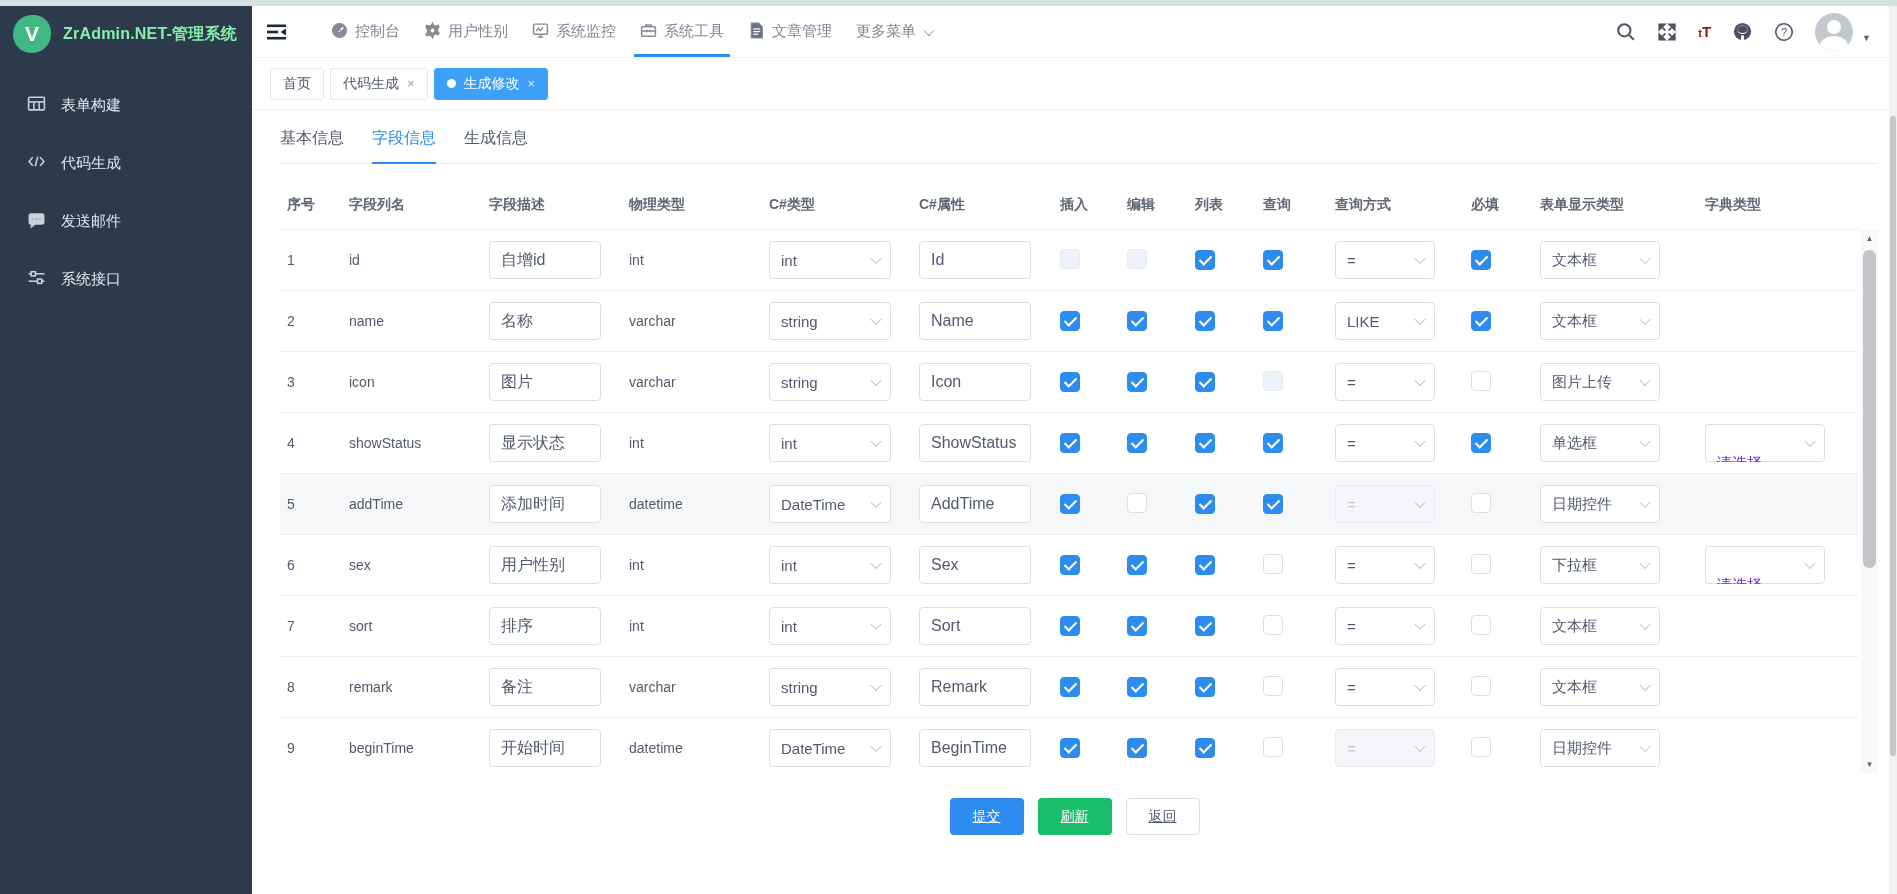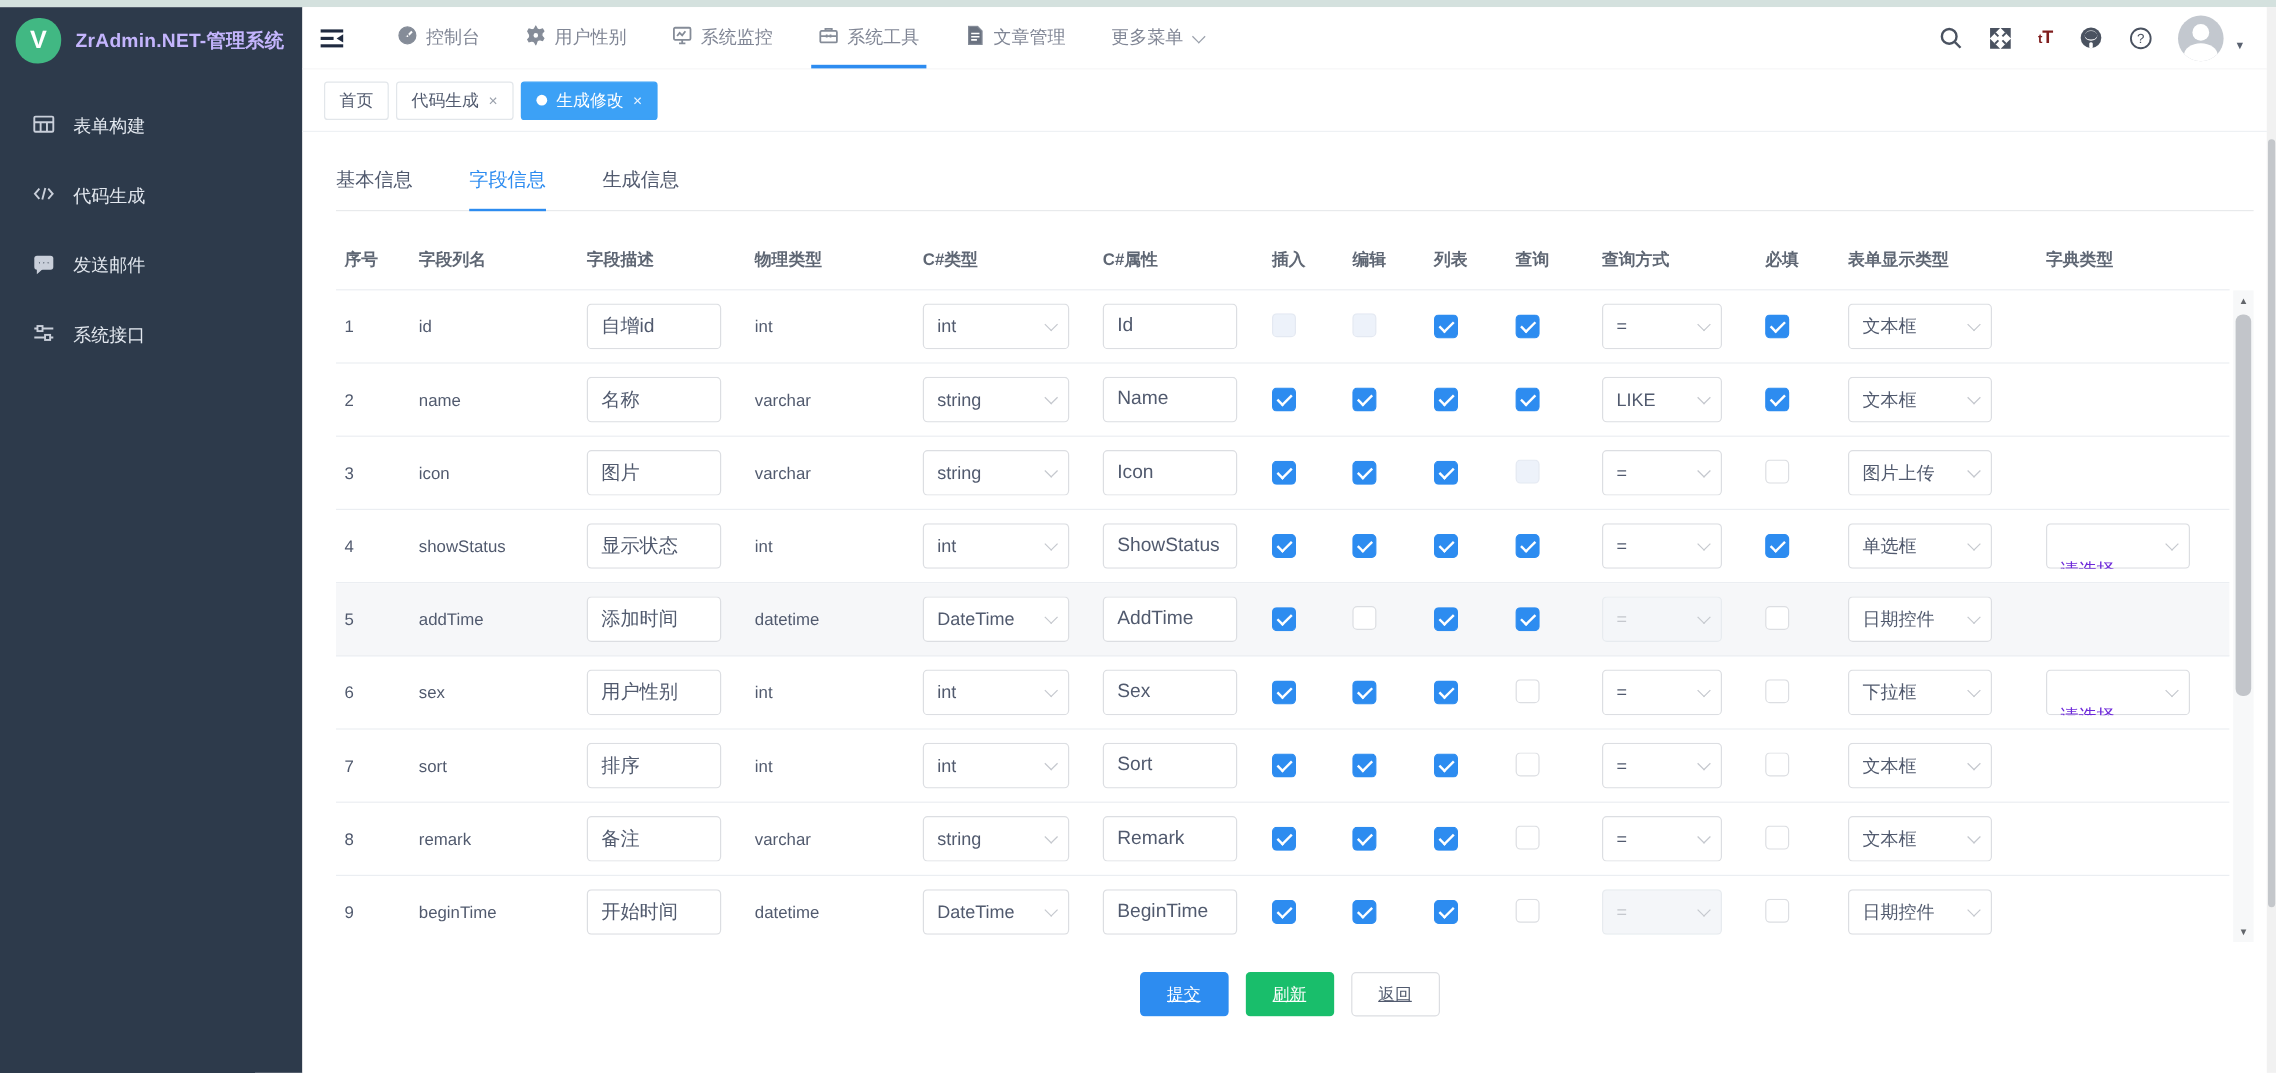--- a/index.html
+++ b/index.html
@@ -7,31 +7,31 @@
     font-family:"Liberation Sans","DejaVu Sans",sans-serif; }
 
   
   #top-strip { position:absolute; top:0; left:0; right:0; height:6px; background:#d4e1de; }
 
   
   #sidebar { position:absolute; top:6px; left:0; width:252px; bottom:0; background:#2d3a4b; }
   .logo-row { display:flex; align-items:center; gap:12px; height:56px; padding-left:13px; }
   .logo-badge { width:38px; height:38px; border-radius:50% 46% 50% 48%; background:#41b883;
     color:#fff; font-weight:bold; font-size:21px; display:flex; align-items:center; justify-content:center; }
-  .logo-title { color:#c4b5fd; font-size:16px; font-weight:bold; letter-spacing:.2px; }
+  .logo-title { color:#86efac; font-size:16px; font-weight:bold; letter-spacing:.2px; }
   .menu { margin-top:14px; }
   .menu-item { height:58px; display:flex; align-items:center; gap:15px; padding-left:27px;
     color:#e3e8ef; font-size:15px; cursor:pointer; }
   .menu-item svg { stroke:#c9cfda; }
 
   
   #header { position:absolute; top:6px; left:252px; right:8px; height:52px; background:#fff;
     display:flex; align-items:center; border-bottom:1px solid #f3f4f6; }
   .burger { margin-left:15px; cursor:pointer; display:flex; align-items:center; }
-  .topnav { display:flex; gap:38px; margin-left:44px; align-items:center; height:100%; }
+  .topnav { display:flex; gap:24px; margin-left:44px; align-items:center; height:100%; }
   .nav-item { display:flex; align-items:center; gap:7px; color:#808695; font-size:15px;
     height:100%; position:relative; cursor:pointer; }
   .nav-item svg { stroke:#858c98; }
   .nav-item.active::after { content:""; position:absolute; left:-6px; right:-6px; bottom:0;
     height:3px; background:#2d8cf0; }
   .nav-caret { width:8px; height:8px; border-left:1.5px solid #9aa0ab; border-bottom:1.5px solid #9aa0ab;
     transform:rotate(-45deg) translate(1px,-1px); margin-left:2px; }
   .top-actions { margin-left:auto; display:flex; align-items:center; gap:21px; padding-right:18px; }
   .action-ic { color:#616a76; display:flex; align-items:center; cursor:pointer; }
   .font-ic { font-size:15px; color:#7f1d1d; font-weight:bold; cursor:pointer; }
@@ -47,21 +47,21 @@
     display:flex; align-items:center; gap:6px; padding-left:18px; border-bottom:1px solid #eef1f4; }
   .tag { height:32px; display:flex; align-items:center; padding:0 12px; border:1px solid #e2e6ea;
     border-radius:3px; background:#fff; color:#515a6e; font-size:14px; cursor:pointer; gap:8px; }
   .tag .tag-close { color:#9aa0ab; font-size:13px; cursor:pointer; }
   .tag.active { background:#3ca1f6; border-color:#3ca1f6; color:#fff; }
   .tag.active .tag-close { color:#eaf4ff; }
   .tag-dot { width:9px; height:9px; border-radius:50%; background:#fff; display:inline-block; }
 
   
   #main { position:absolute; top:110px; left:252px; right:0; bottom:0; background:#fff; padding-left:28px; }
-  .panel-tabs { margin-top:30px; width:1598px; display:flex; gap:47px; border-bottom:1px solid #e8eaec; }
+  .panel-tabs { margin-top:18px; width:1598px; display:flex; gap:28px; border-bottom:1px solid #e8eaec; }
   .panel-tab { font-size:16px; color:#515a6e; padding-bottom:14px; position:relative; cursor:pointer; }
   .panel-tab.active { color:#2d8cf0; }
   .panel-tab.active::after { content:""; position:absolute; left:0; right:0; bottom:-1px; height:2px; background:#2d8cf0; }
 
   
   .table-wrap { position:relative; width:1598px; margin-top:16px; }
   .grid-cols { display:grid; align-items:center;
     grid-template-columns:62px 140px 140px 140px 150px 141px 67px 68px 68px 72px 136px 69px 165px 1fr; }
   .thead-row { height:50px; border-bottom:1px solid #ebeef2; width:1578px; }
   .th { font-size:14px; font-weight:bold; color:#5f6774; padding-left:7px; white-space:nowrap; }

